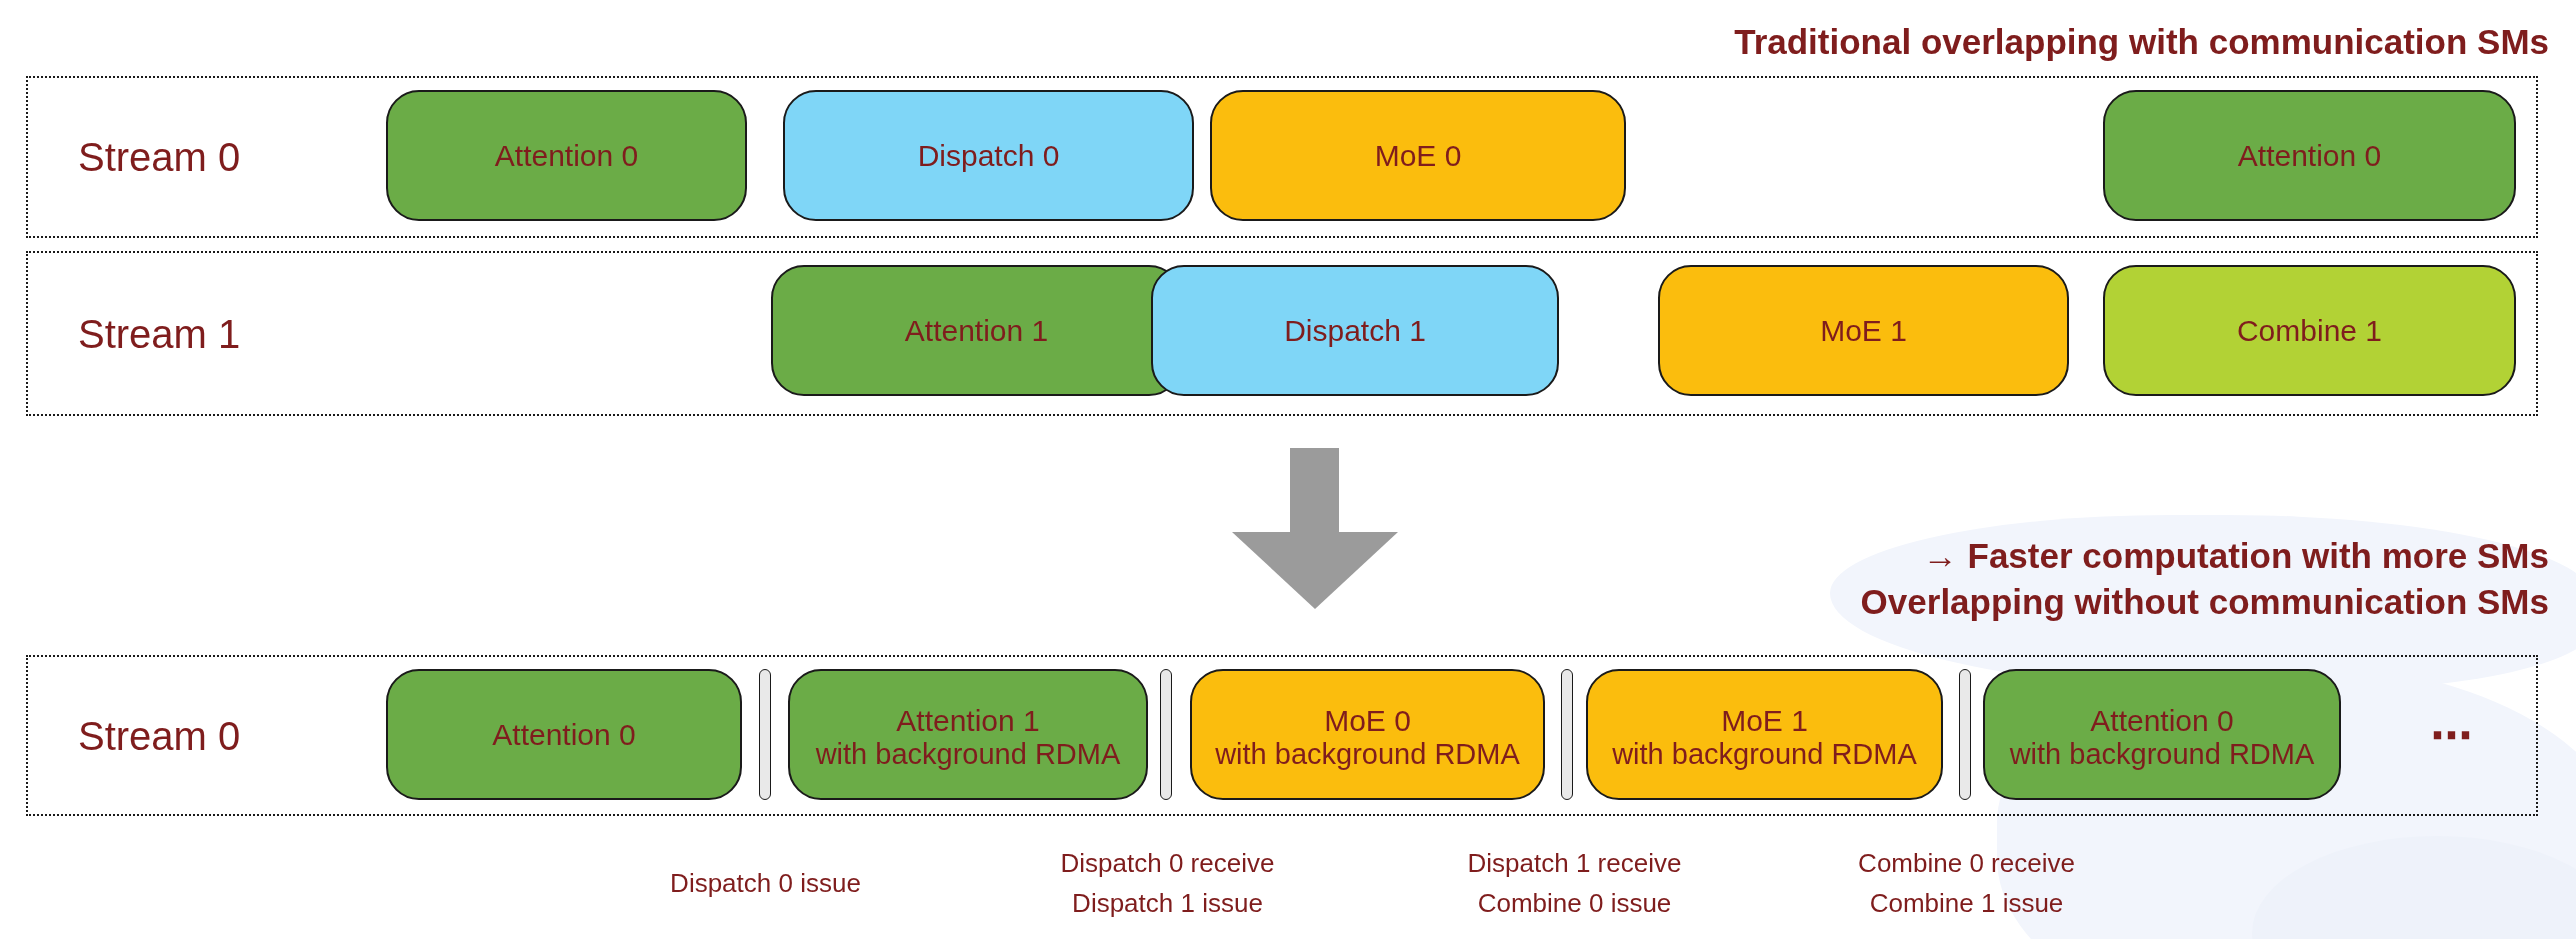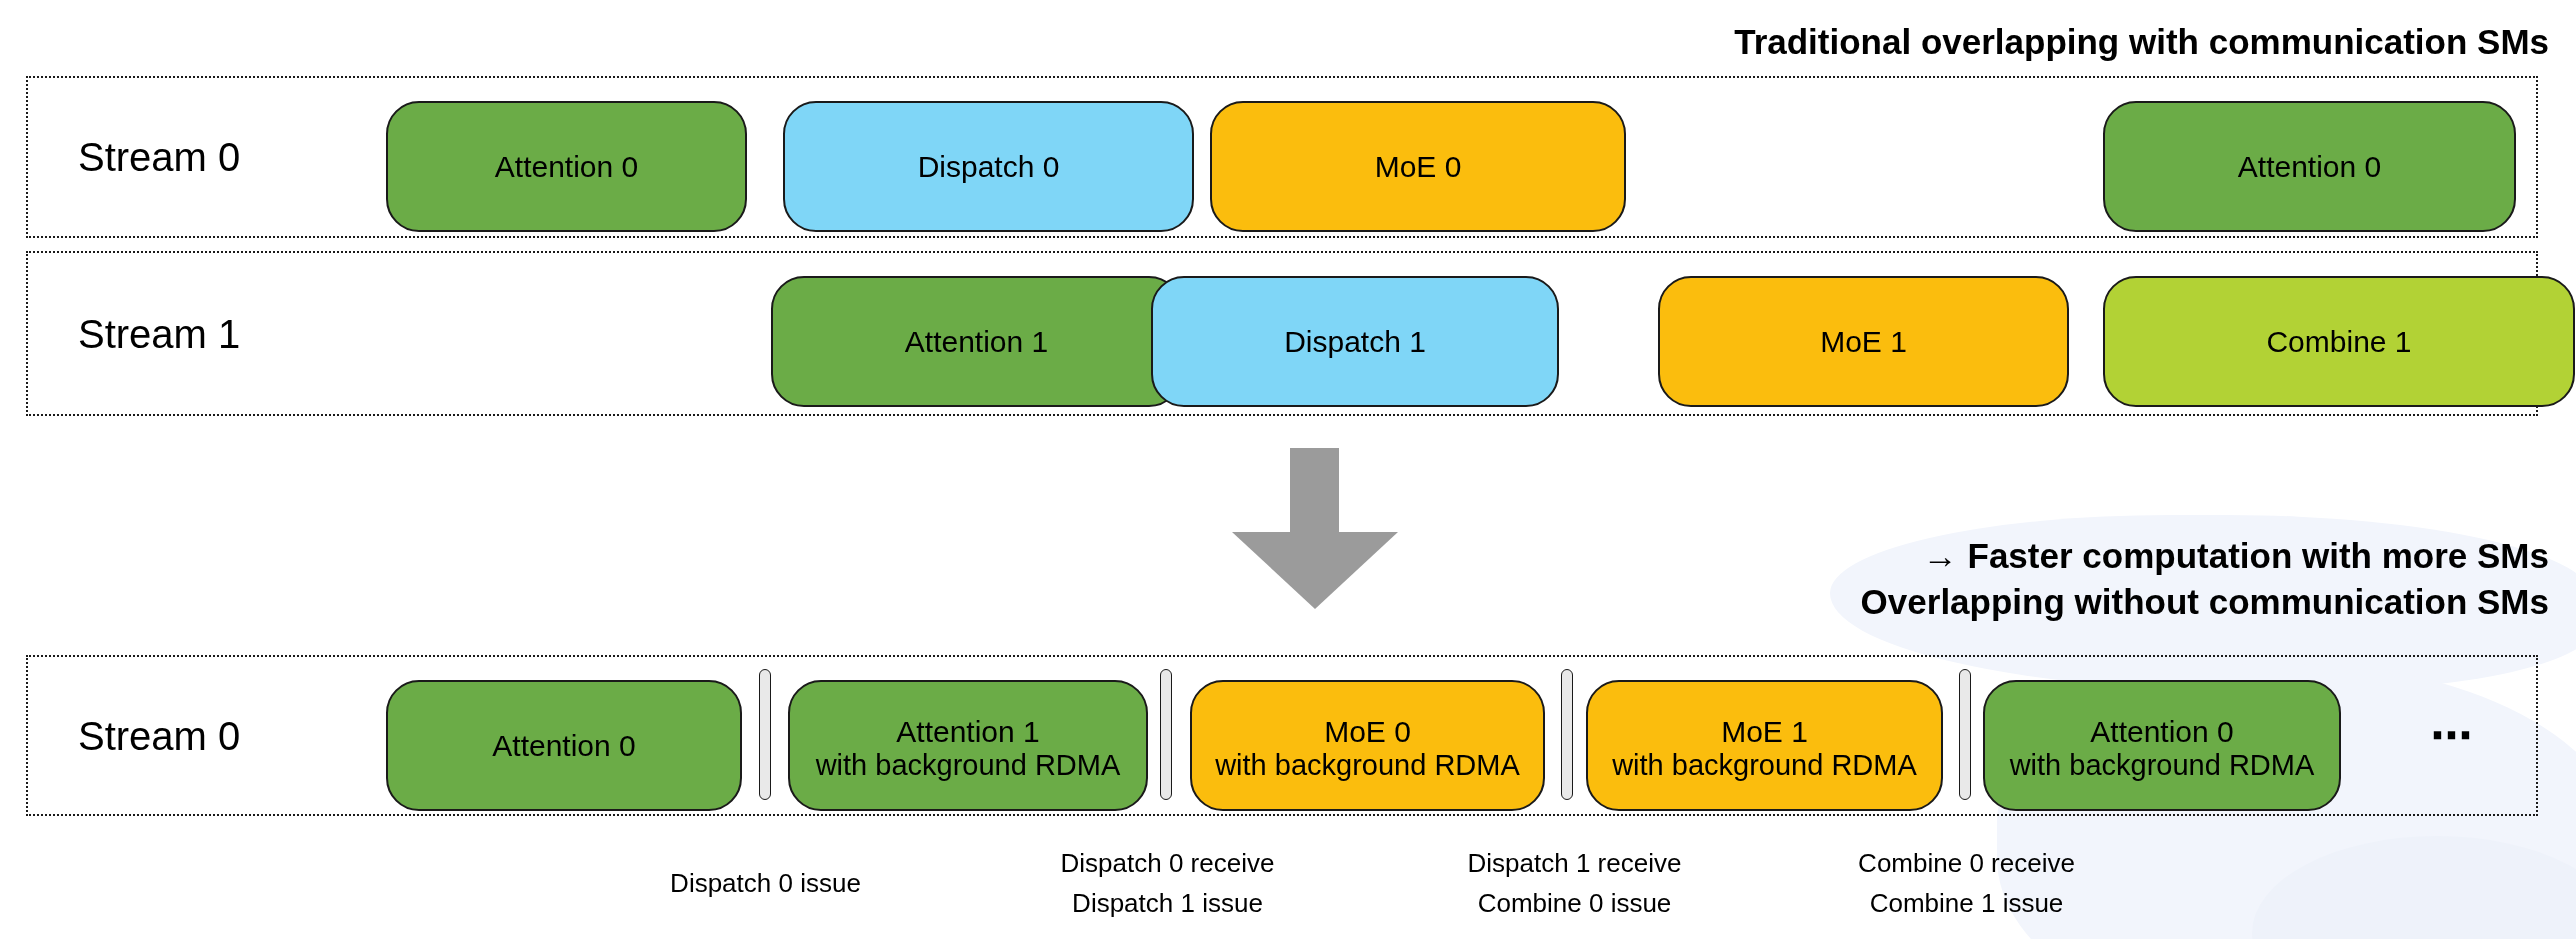--- a/index.html
+++ b/index.html
@@ -3,21 +3,21 @@
 <meta charset="utf-8">
 <style>
   html, body { margin: 0; padding: 0; background: #ffffff; }
   .canvas {
     position: relative;
     width: 2576px;
     height: 940px;
     background: #ffffff;
     overflow: hidden;
     font-family: "Liberation Sans", "DejaVu Sans", sans-serif;
-    color: #000000;
+    color: #7f1d1d;
   }
   
   .blob { position: absolute; background: #f2f5fc; z-index: 0; }
   .blob.b1 { left: 1830px; top: 515px; width: 765px; height: 176px; border-radius: 48% 52% 40% 60%; }
   .blob.b2 { left: 1997px; top: 664px; width: 633px; height: 370px; border-radius: 45% 55% 50% 50%; }
   .blob.b3 { left: 2252px; top: 836px; width: 370px; height: 194px; border-radius: 50%; background: #eef2fa; }
 
   .hdr {
     position: absolute;
     right: 27px;
@@ -58,21 +58,20 @@
     top: 12.3px;
     height: 131px;
     border: 2.6px solid #1a1a1a;
     border-radius: 33px;
     box-sizing: border-box;
     display: flex;
     flex-direction: column;
     align-items: center;
     justify-content: center;
     text-align: center;
-    margin-top: 11px;
   }
   .block .btitle { font-size: 30px; font-weight: 500; line-height: 35px; }
   .block .bsub   { font-size: 29px; font-weight: 400; line-height: 26px; margin-top: 2.6px; }
   .green  { background: #6bac47; }
   .blue   { background: #7fd6f7; }
   .orange { background: #fbbd0d; }
   .lime   { background: #b2d235; }
 
   .sep {
     position: absolute;
@@ -163,21 +162,21 @@
     <div class="stream-label">Stream 1</div>
     <div class="block green" style="left:743px;width:411px">
       <div class="btitle">Attention 1</div>
     </div>
     <div class="block blue" style="left:1123px;width:408px">
       <div class="btitle">Dispatch 1</div>
     </div>
     <div class="block orange" style="left:1630px;width:411px">
       <div class="btitle">MoE 1</div>
     </div>
-    <div class="block lime" style="left:2075px;width:472px">
+    <div class="block lime" style="left:2075px;width:413px">
       <div class="btitle">Combine 1</div>
     </div>
   </div>
 
   <div class="arrow">
     <div class="arrow-shaft"></div>
     <div class="arrow-head"></div>
   </div>
 
   <div class="stream-box r3">

